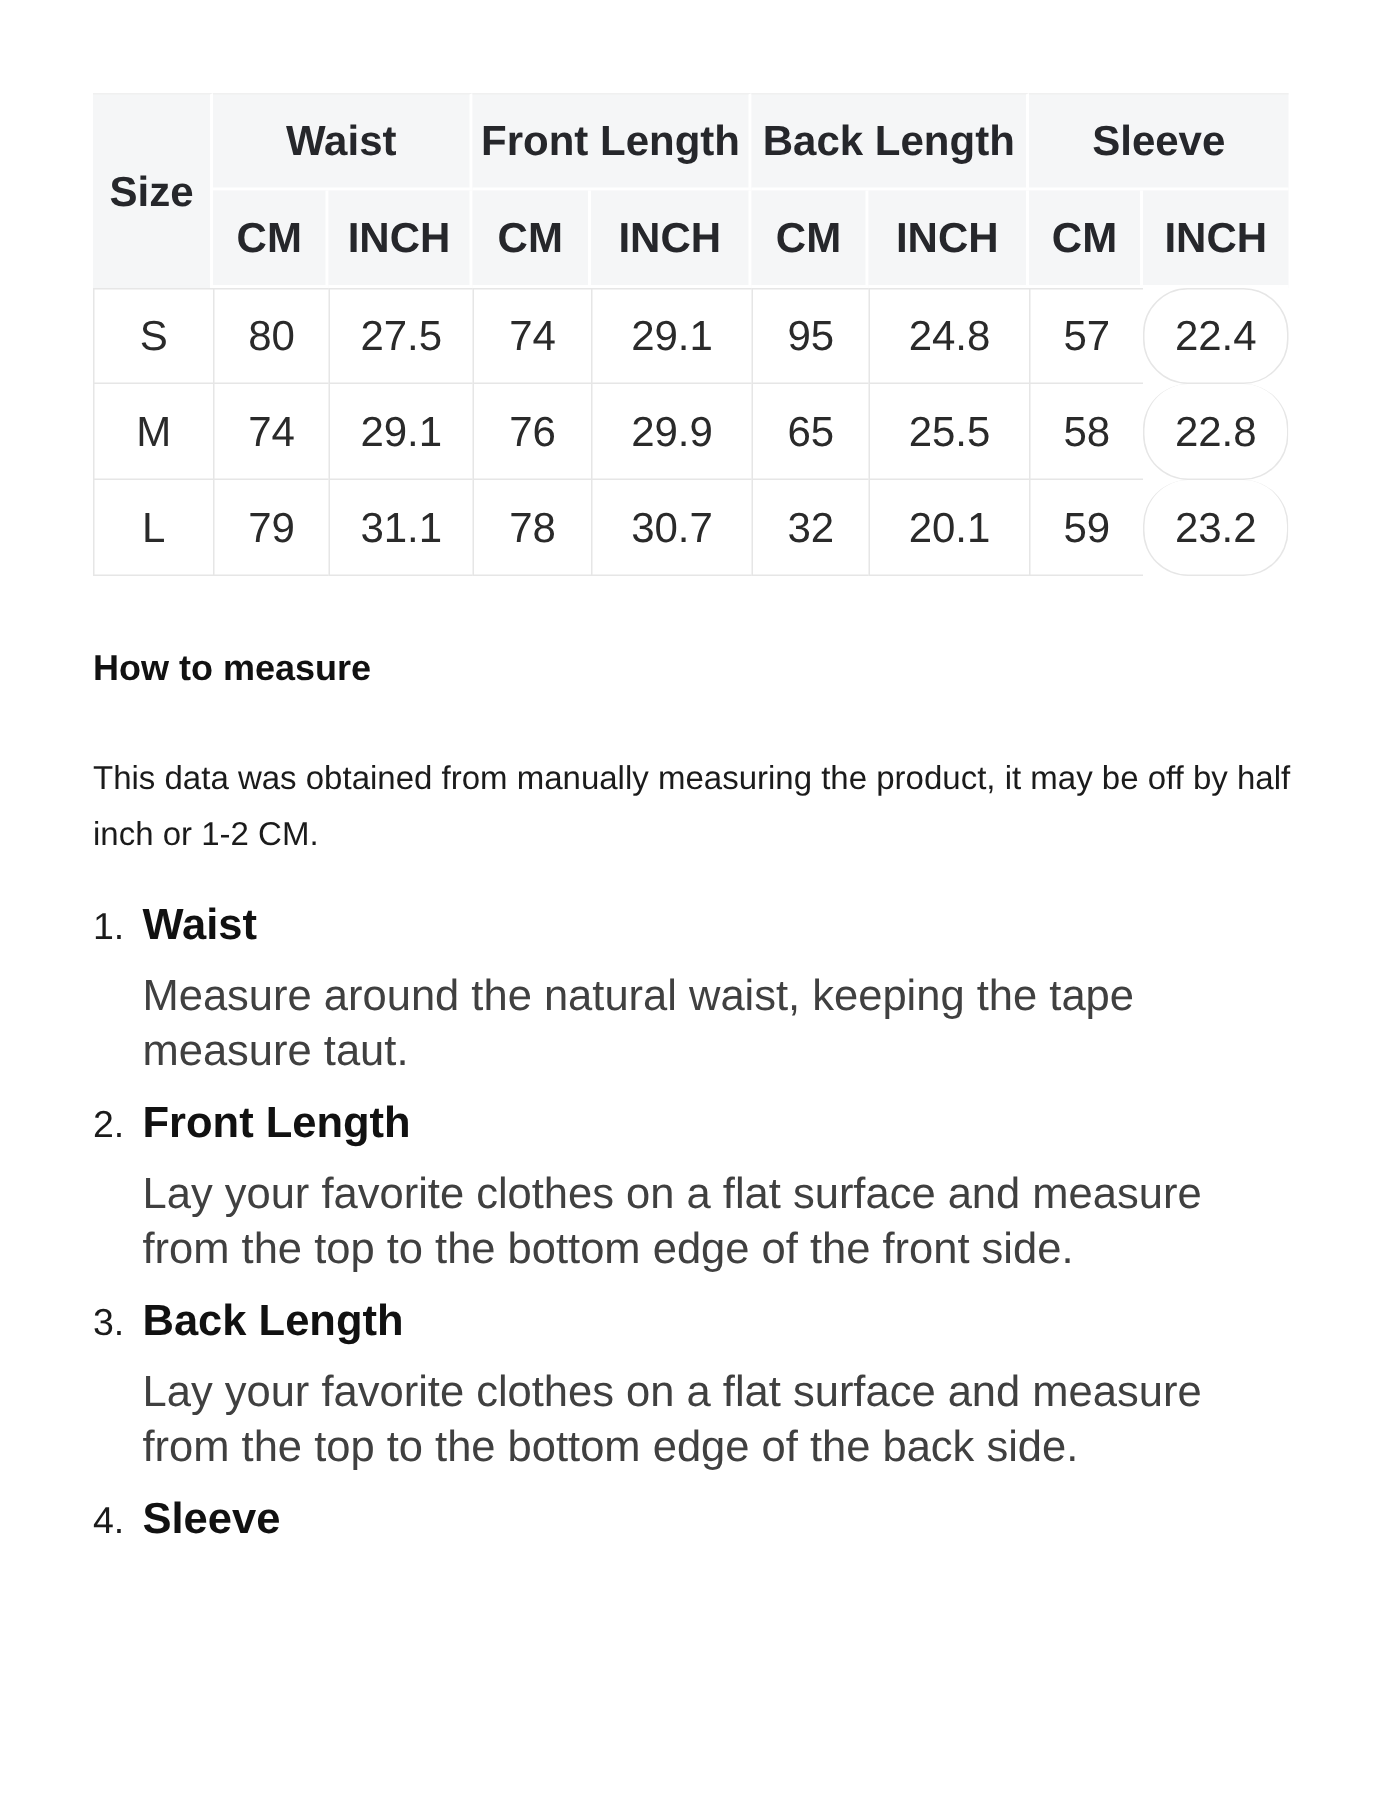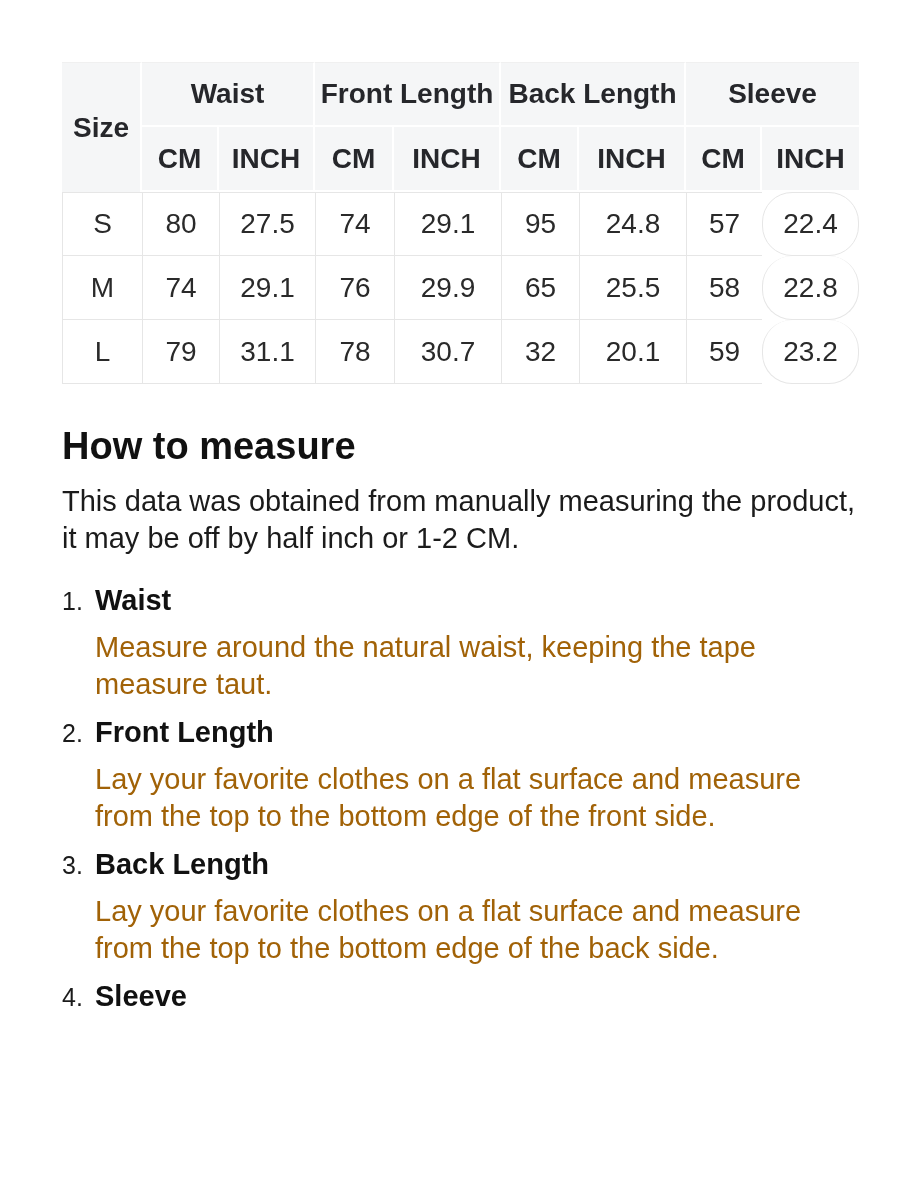--- a/index.html
+++ b/index.html
@@ -46,28 +46,28 @@
     height: 64px;
     border-left: 1px solid #e6e6e6;
     border-bottom: 1px solid #e6e6e6;
   }
   table.size-table tbody tr:first-child td { border-top: 1px solid #e6e6e6; }
   table.size-table td:last-child { border-right: 1px solid #e6e6e6; border-radius: 30px; }
 
   
   h2.htm-title {
     margin-top: 40px;
-    font-size: 38px;
+    font-size: 24px;
     line-height: 44px;
     font-weight: 700;
     color: #111111;
   }
   p.htm-intro {
-    margin-top: 15px;
-    font-size: 29px;
+    margin-top: 32px;
+    font-size: 22px;
     line-height: 37px;
     color: #1b1b1b;
     max-width: 800px;
   }
   .steps { margin-top: 25px; }
   .step {
     display: flex;
     align-items: baseline;
     margin-bottom: 11px;
   }
@@ -81,21 +81,21 @@
   .step-title {
     font-size: 29px;
     line-height: 37px;
     font-weight: 700;
     color: #111111;
   }
   .step-desc {
     margin-top: 10px;
     font-size: 29px;
     line-height: 37px;
-    color: #a16207;
+    color: #404040;
     max-width: 764px;
   }
 </style>
 </head>
 <body>
 
 <div class="content">
 
   <table class="size-table">
     <colgroup>

